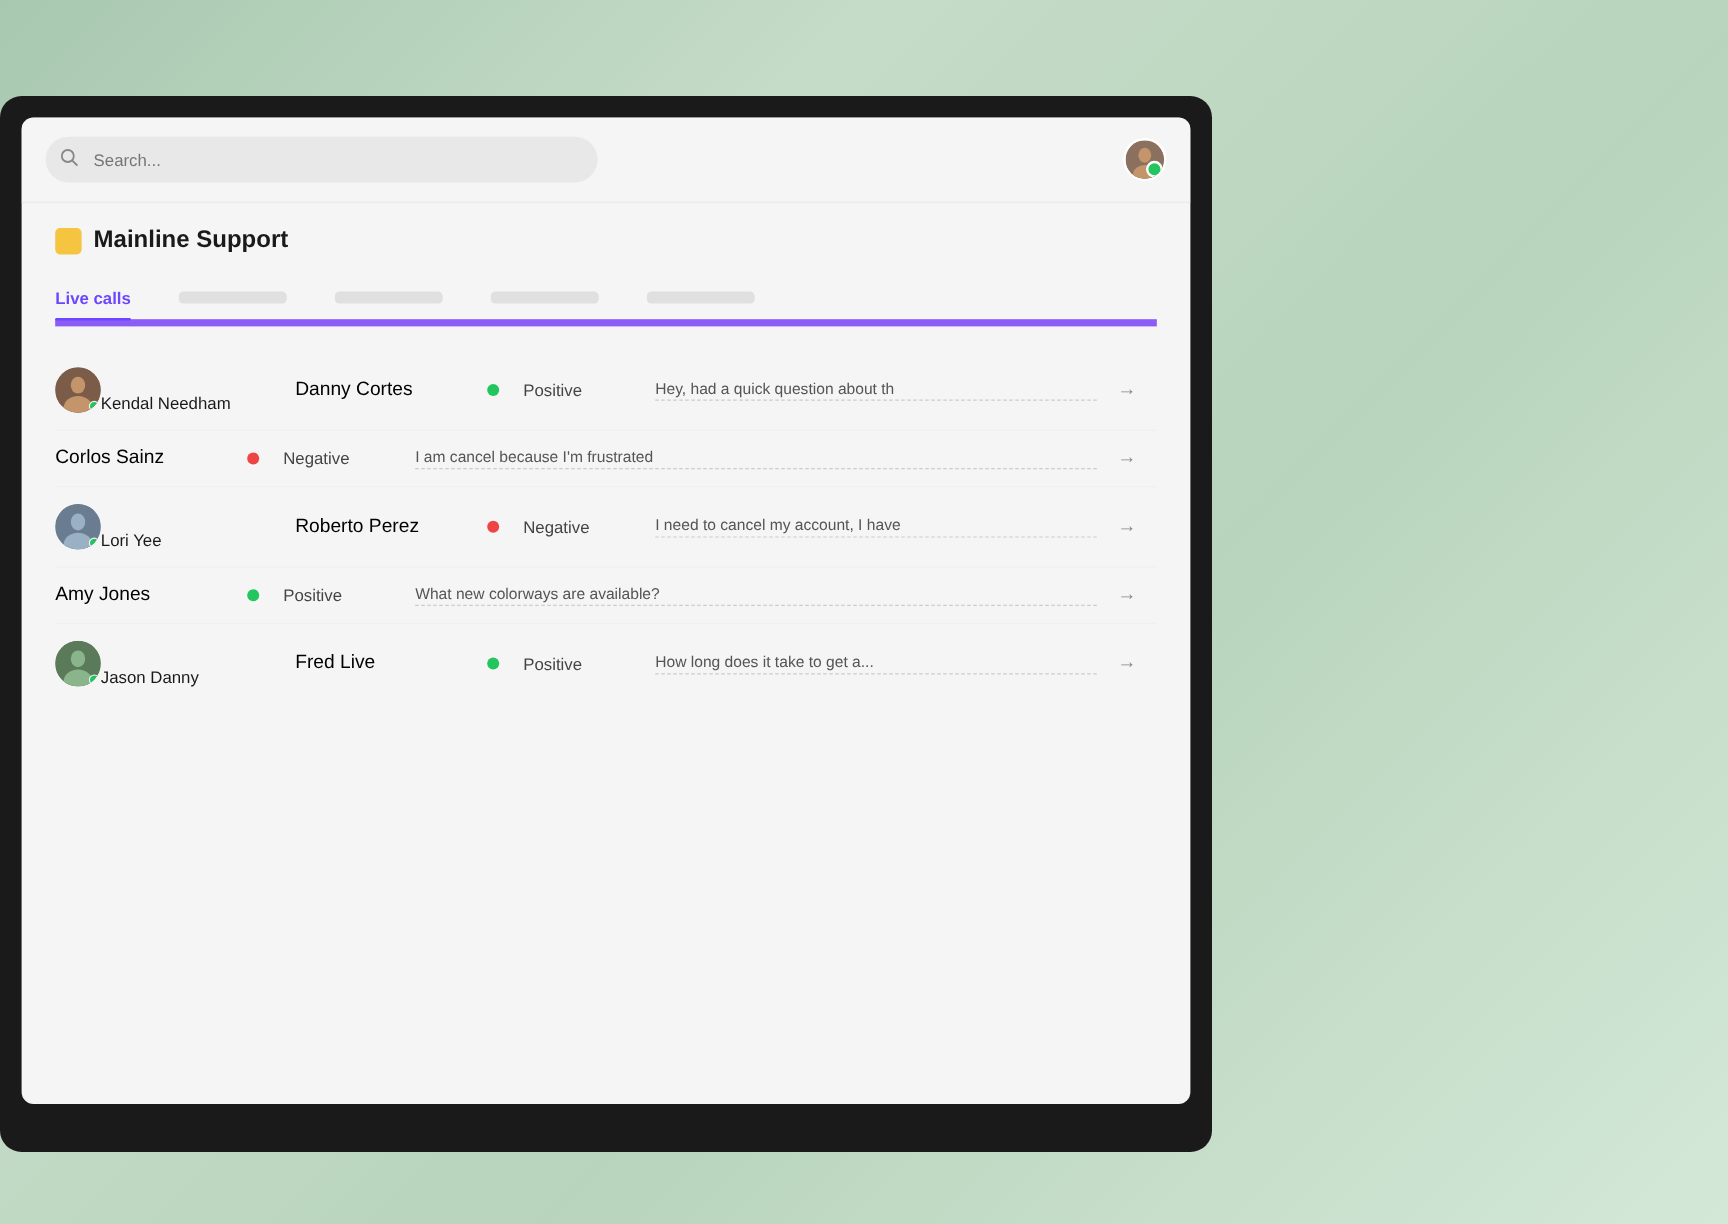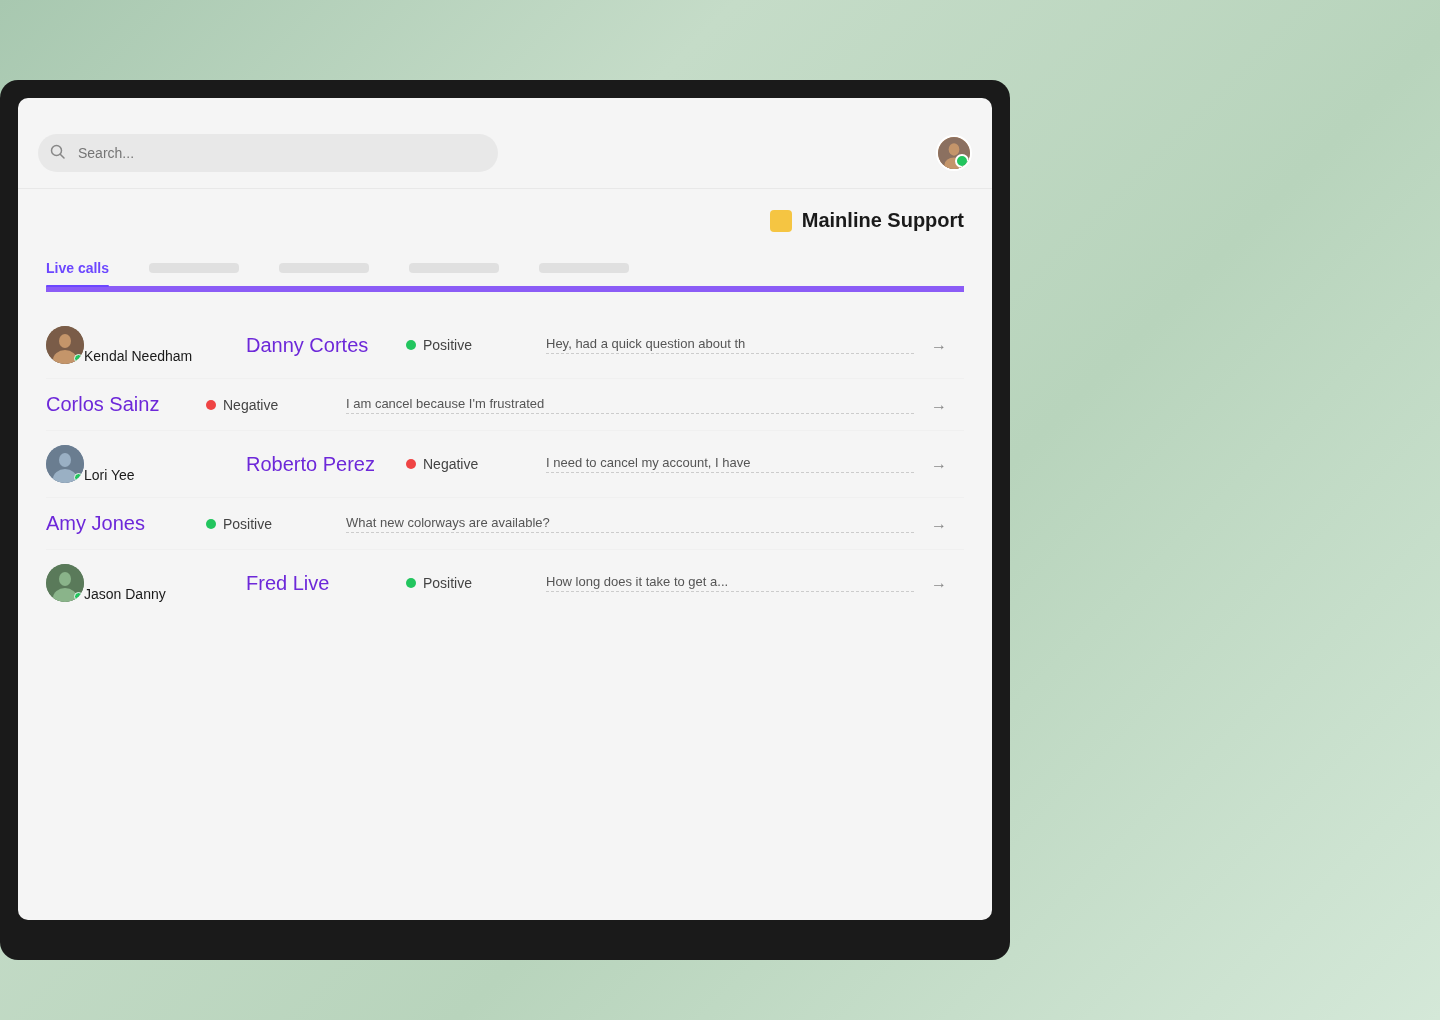--- a/index.html
+++ b/index.html
@@ -46,21 +46,20 @@
       flex-direction: column;
     }
 
     .top-bar {
       background: #f5f5f5;
       padding: 16px 20px;
       display: flex;
       align-items: center;
       justify-content: space-between;
       border-bottom: 1px solid #e8e8e8;
-      margin-top: 20px;
     }
 
     .search-container {
       flex: 1;
       max-width: 460px;
       position: relative;
     }
 
     .search-input {
       width: 100%;
@@ -120,21 +119,20 @@
       flex: 1;
       padding: 20px 28px;
       overflow: hidden;
     }
 
     .page-title-row {
       display: flex;
       align-items: center;
       gap: 10px;
       margin-bottom: 20px;
-      justify-content: flex-end;
     }
 
     .title-icon {
       width: 22px;
       height: 22px;
       background: #f5c542;
       border-radius: 4px;
     }
 
     .page-title {
@@ -241,30 +239,30 @@
 
     .agent-name {
       font-size: 14px;
       font-weight: 500;
       color: #1a1a1a;
     }
 
     .customer-col {
       width: 160px;
       flex-shrink: 0;
-      font-size: 20px;
-      color: #6d28d9;
+      font-size: 16px;
+      color: #000000;
     }
 
     .sentiment-col {
       width: 140px;
       flex-shrink: 0;
       display: flex;
       align-items: center;
-      gap: 7px;
+      gap: 20px;
     }
 
     .sentiment-dot {
       width: 10px;
       height: 10px;
       border-radius: 50%;
       flex-shrink: 0;
     }
 
     .dot-positive { background: #22c55e; }

